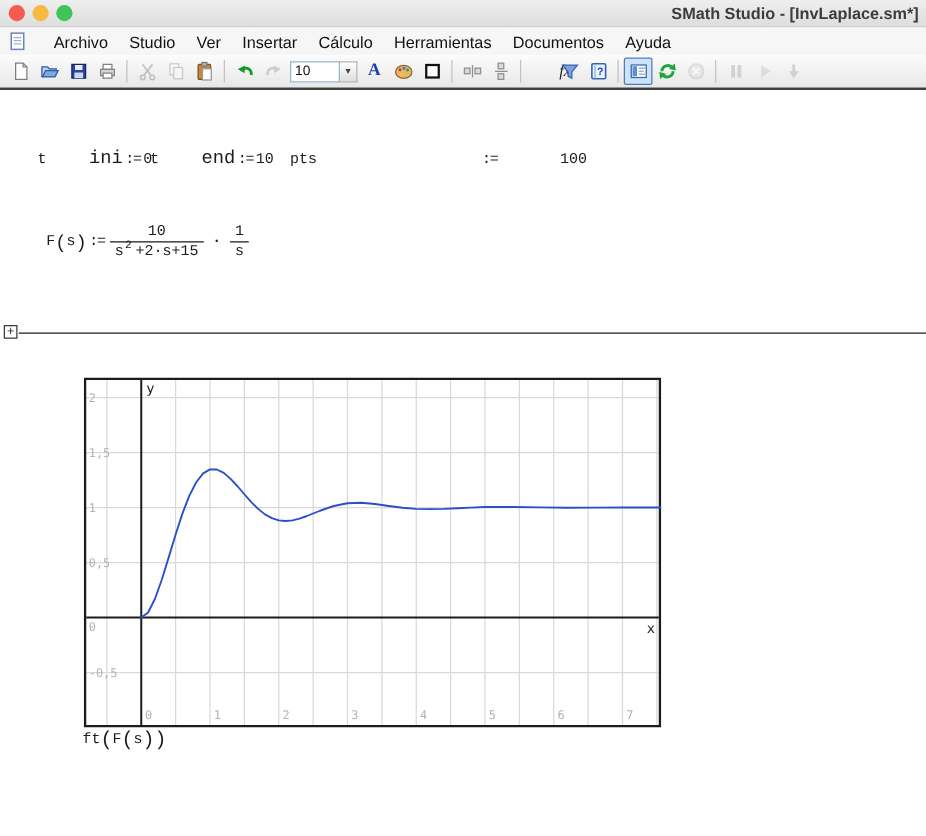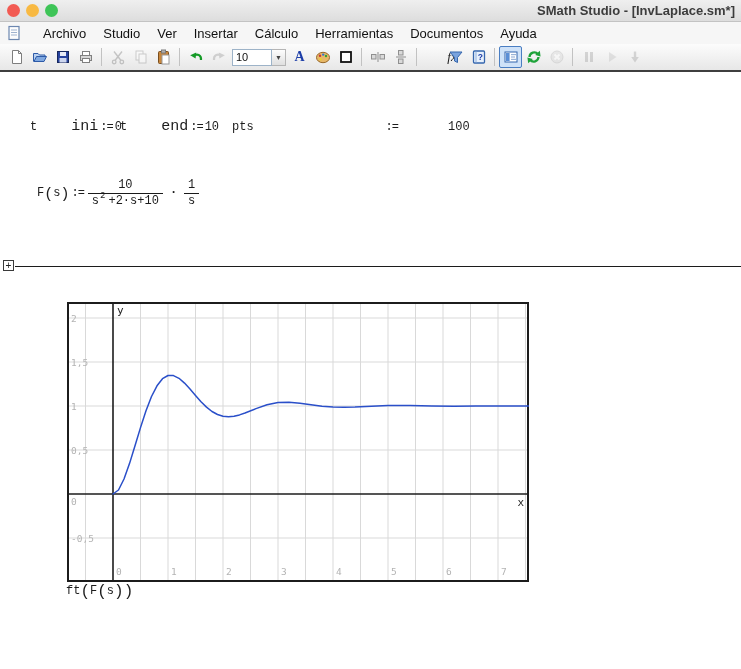--- a/index.html
+++ b/index.html
@@ -279,21 +279,21 @@
         <span class="paren">(</span>
         <span>s</span>
         <span class="paren">)</span>
         <span class="mop">:=</span>
       <span class="frac">
         <span class="num">10</span>
         <span class="bar"></span>
         <span class="den">
             <span>s</span>
             <span class="mexp">2</span>
-            <span>+2·s+10</span>
+            <span>+2·s+15</span>
           </span>
       </span>
       <span class="mdot">·</span>
       <span class="frac">
         <span class="num">1</span>
         <span class="bar"></span>
         <span class="den">s</span>
       </span>
     </span>
 

